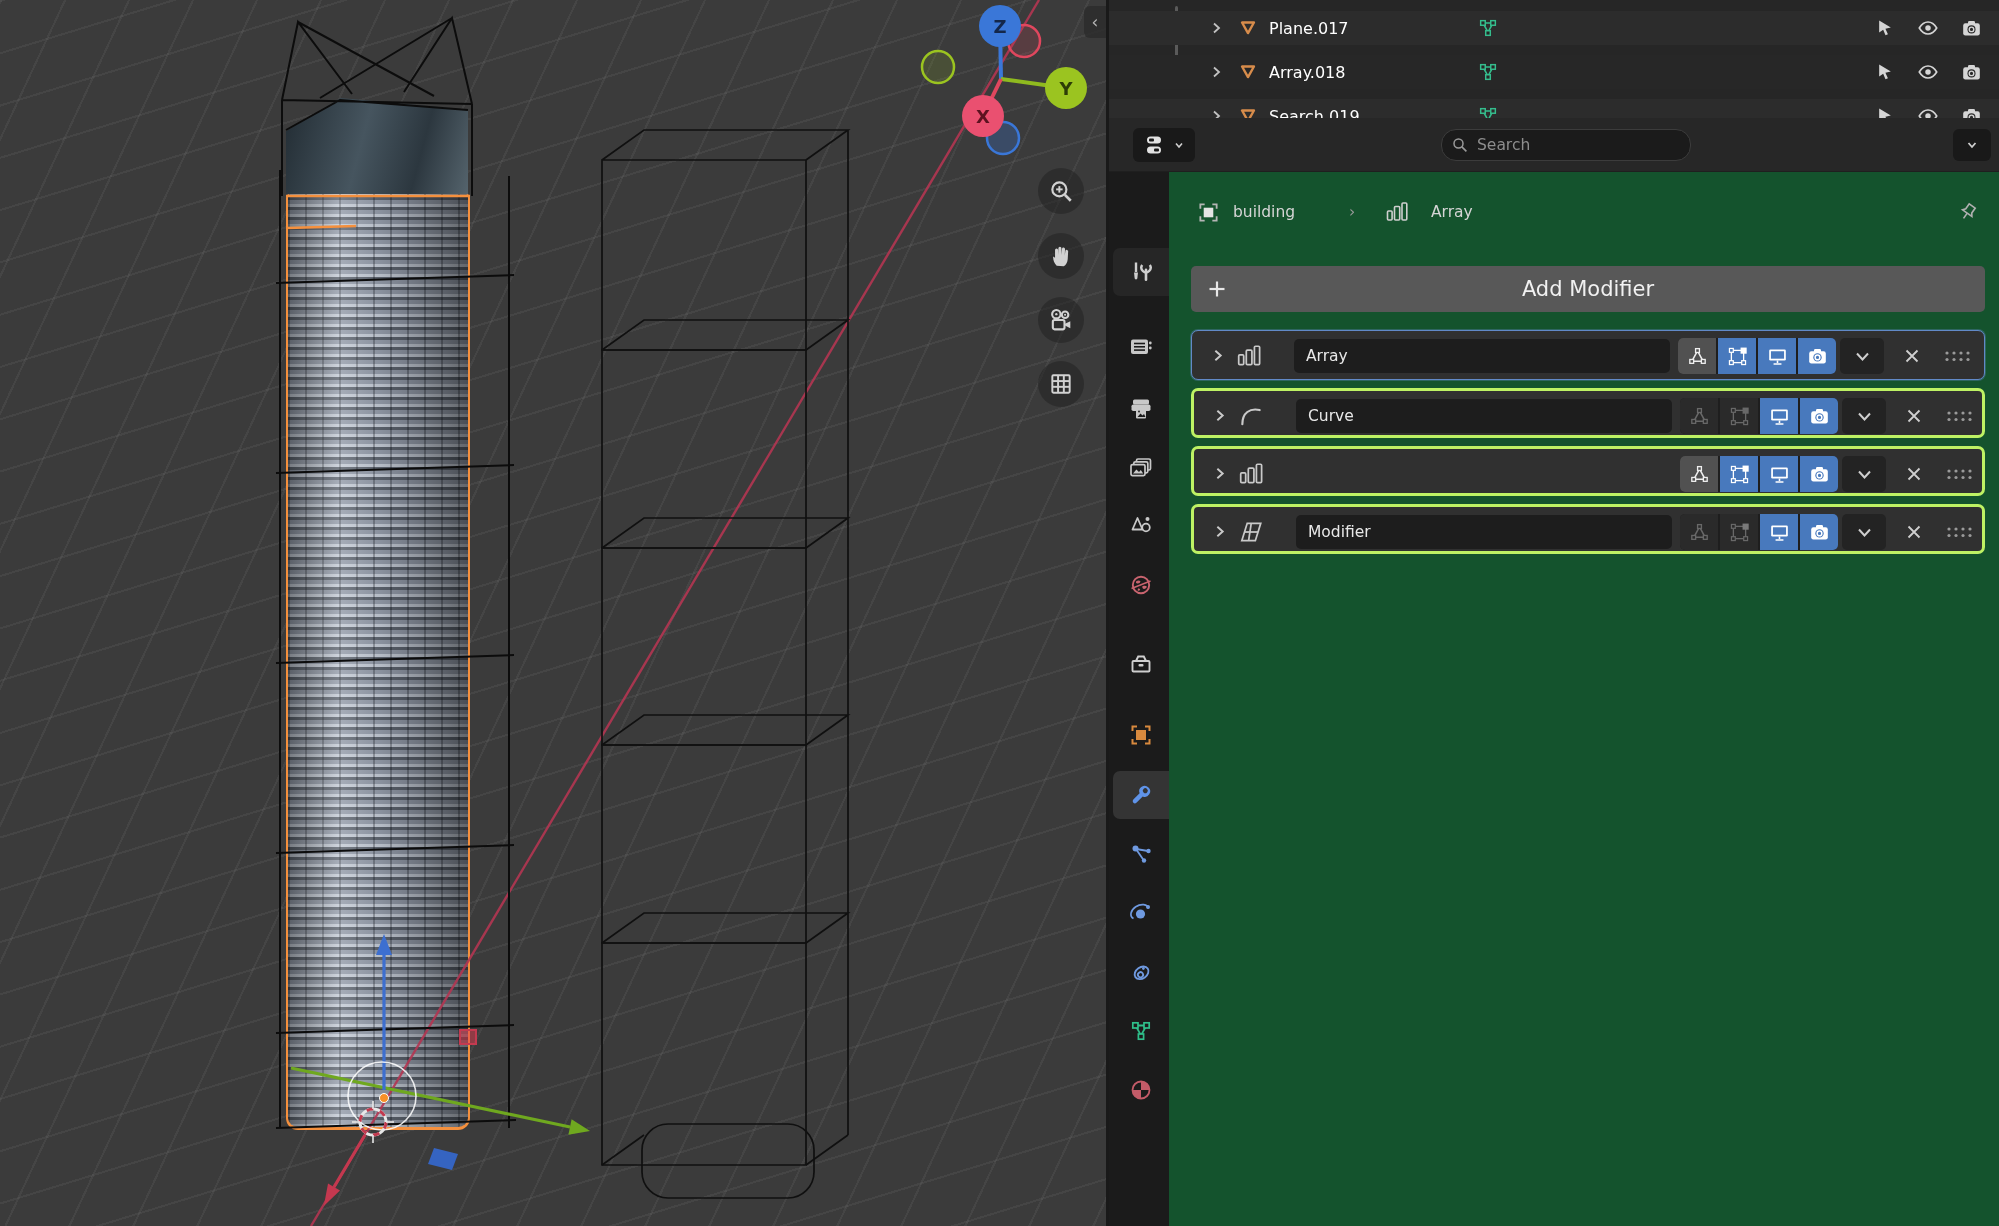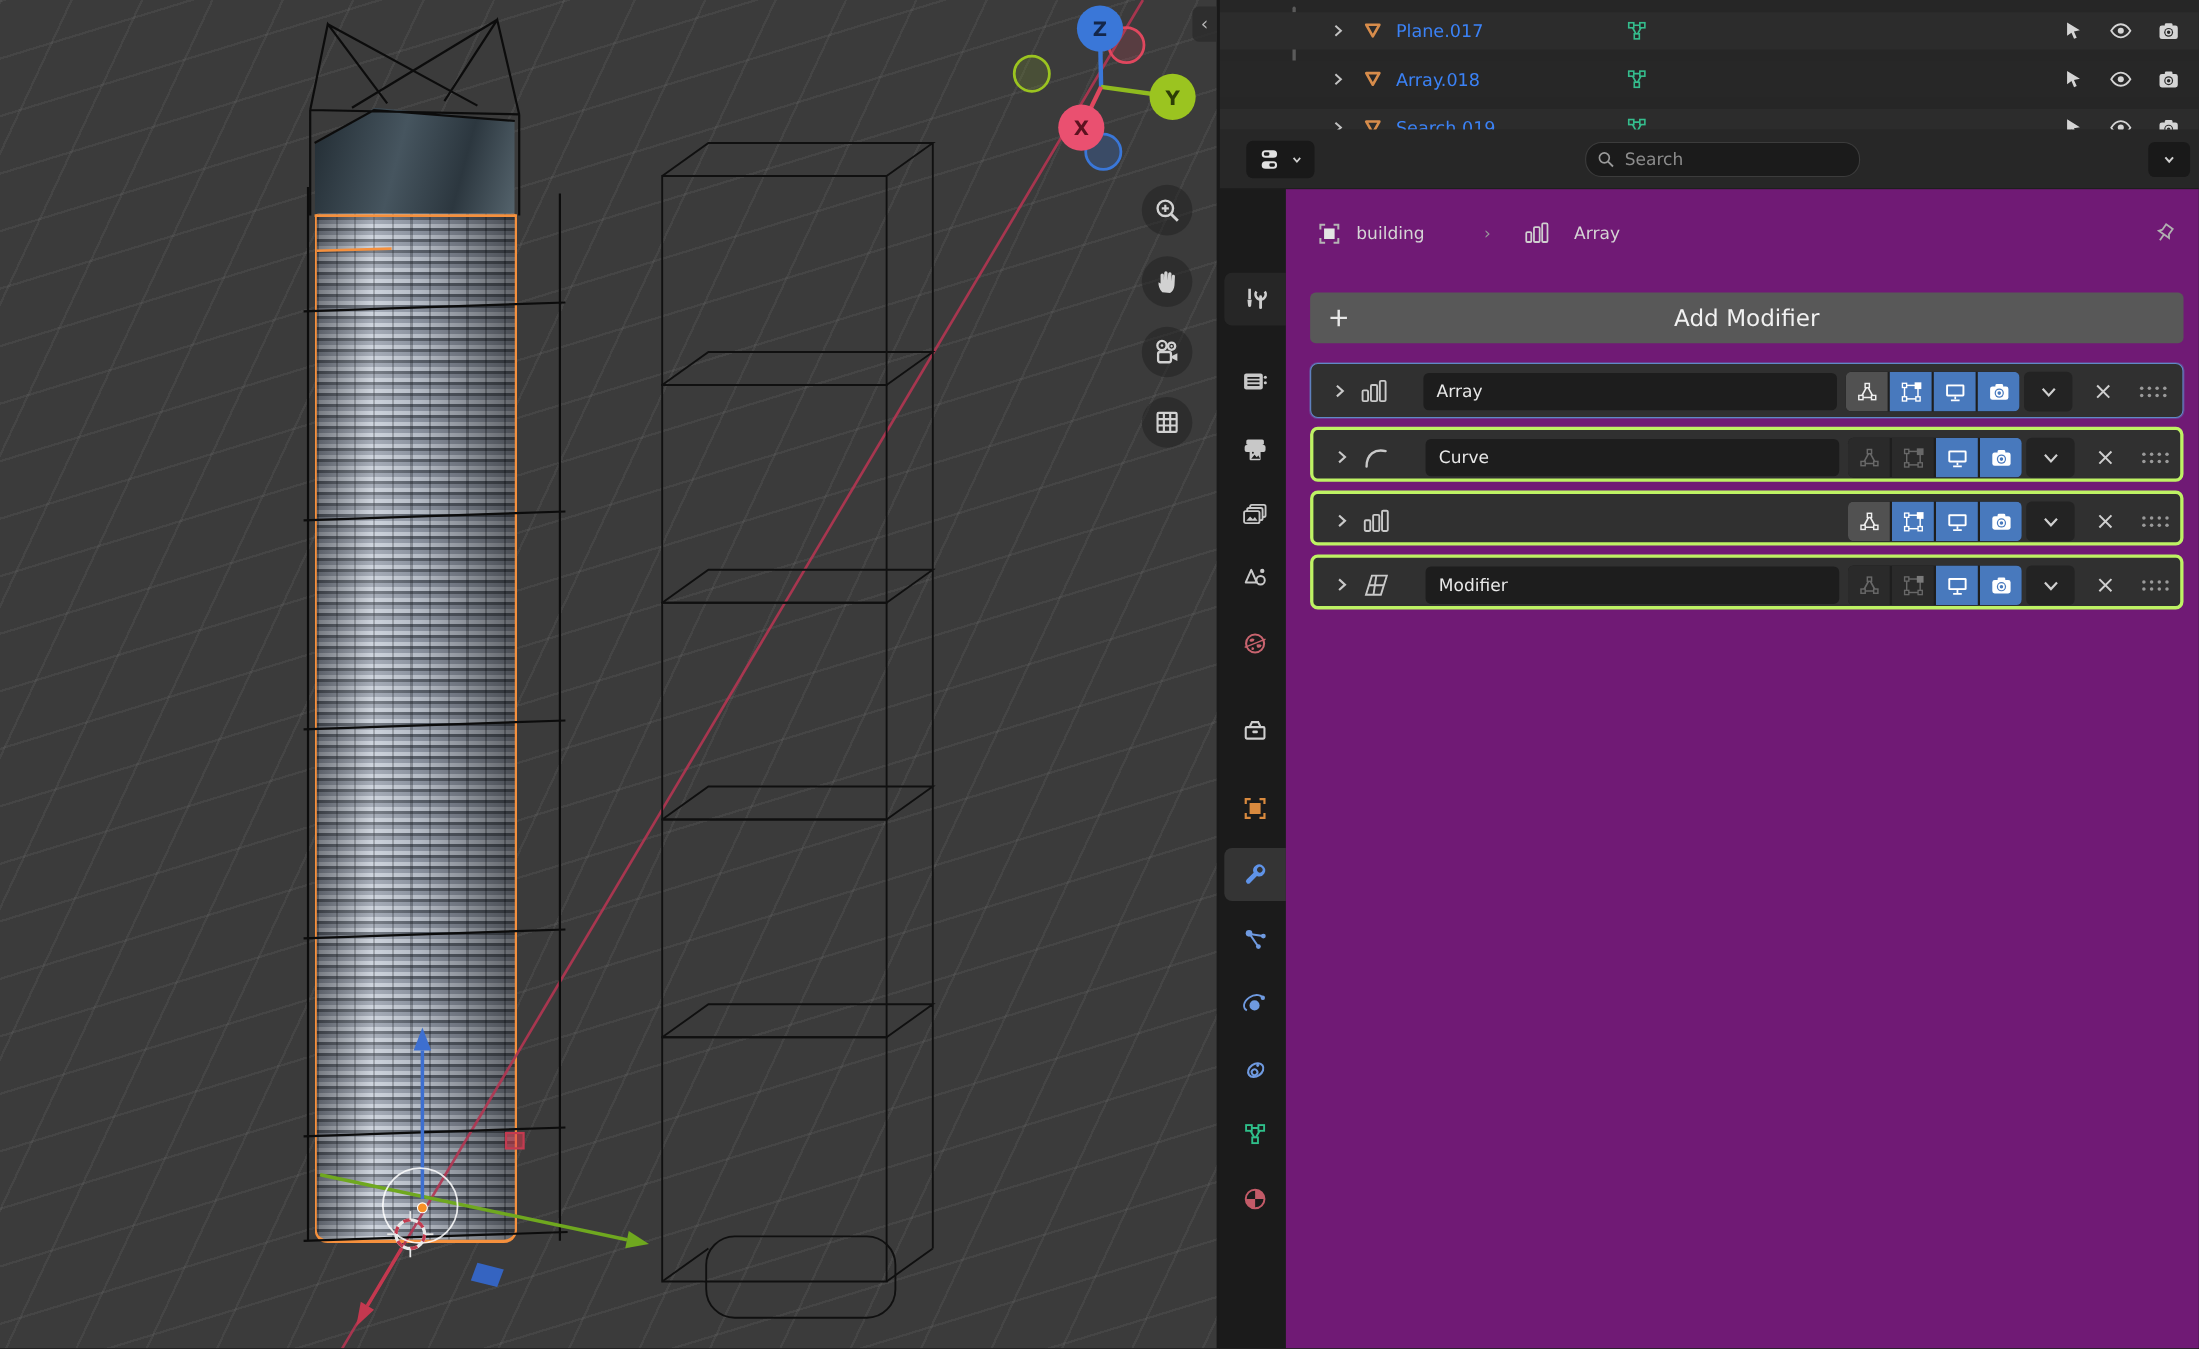--- a/index.html
+++ b/index.html
@@ -36,39 +36,39 @@
     color:#b5b5b5;font-size:17px;}
   
   .rightpanel{position:absolute;left:1109px;top:0;width:890px;height:1226px;background:#2d2d2d;}
   
   .outliner{position:absolute;left:0;top:0;width:890px;height:118px;background:#262626;overflow:hidden;}
   .outliner .scrollline{position:absolute;left:66px;top:6px;width:3px;height:82px;background:#5a5a5a;border-radius:2px;}
   .olrow{position:absolute;left:0;width:890px;height:34px;display:flex;align-items:center;}
   .olrow.alt{background:#2c2c2c;} .olrow.base{background:#272727;}
   .olrow .chev{margin-left:100px;}
   .olrow .micon{margin-left:14px;}
-  .olrow .label{margin-left:10px;font-size:16px;color:#3b82f6;min-width:150px;}
+  .olrow .label{margin-left:10px;font-size:16px;color:#ffffff;min-width:150px;}
   .olrow .dicon{margin-left:58px;}
   .olrow .spacer{flex:1;}
   .olrow .ricon{width:30px;display:flex;justify-content:center;margin-right:13px;}
   
   .props{position:absolute;left:0;top:118px;width:890px;height:1108px;background:#2d2d2d;}
   .props-header{position:absolute;left:0;top:0;width:890px;height:54px;background:#272727;border-bottom:1px solid #1f1f1f;}
   .editor-type-btn{position:absolute;left:24px;top:10px;width:62px;height:34px;background:#191919;border-radius:6px;
     display:flex;align-items:center;justify-content:center;gap:3px;}
   .searchbox{position:absolute;left:332px;top:11px;width:250px;height:32px;background:#1b1b1b;
     border:1px solid #3c3c3c;border-radius:15px;display:flex;align-items:center;padding-left:9px;gap:8px;}
   .searchbox .ph{color:#8d8d8d;font-size:15.5px;}
   .hdr-chev{position:absolute;left:844px;top:11px;width:38px;height:32px;background:#191919;border-radius:6px;
     display:flex;align-items:center;justify-content:center;}
   .tabstrip{position:absolute;left:0;top:54px;width:60px;height:1054px;background:#1b1b1b;}
   .tab{position:absolute;left:4px;width:56px;height:48px;display:flex;align-items:center;justify-content:center;}
   .tab.subtle{background:#262626;border-radius:7px 0 0 7px;}
   .tab.active{background:#343434;border-radius:7px 0 0 7px;}
-  .props-main{position:absolute;left:60px;top:54px;width:830px;height:1054px;background:#701a75;}
+  .props-main{position:absolute;left:60px;top:54px;width:830px;height:1054px;background:#14532d;}
   .breadcrumb{position:absolute;left:0;top:18px;width:830px;height:44px;}
   .bc-item{position:absolute;top:0;height:44px;display:flex;align-items:center;font-size:15.5px;color:#d5d5d5;}
   .addmod{position:absolute;left:22px;top:94px;width:794px;height:46px;background:#585858;border-radius:5px;
     display:flex;align-items:center;justify-content:center;font-size:21px;color:#f1f1f1;}
   .addmod .plus{position:absolute;left:14px;top:11px;}
   
   .mrow{position:absolute;left:22px;width:794px;height:50px;background:#303030;border:3px solid #bef264;border-radius:7px;}
   .mrow.selected{border:1px solid #6189c7;box-shadow:0 0 0 1px rgba(97,137,199,.35);}
   .mrow .chev{position:absolute;left:18px;top:17px;}
   .mrow .mico{position:absolute;left:44px;top:12px;}

